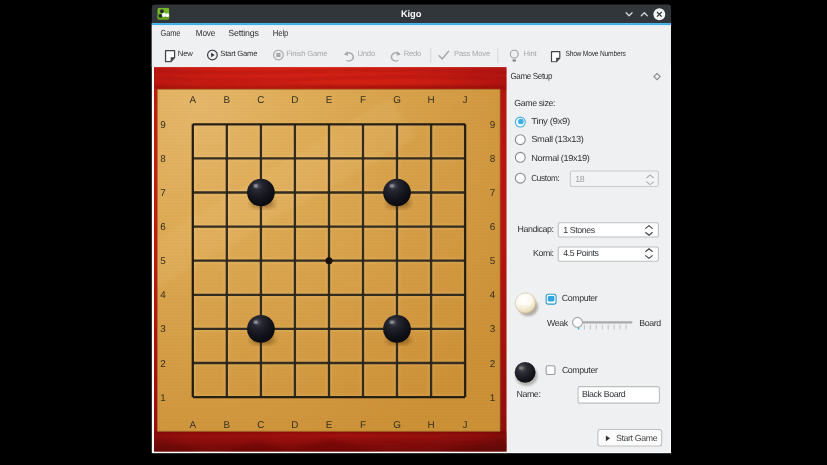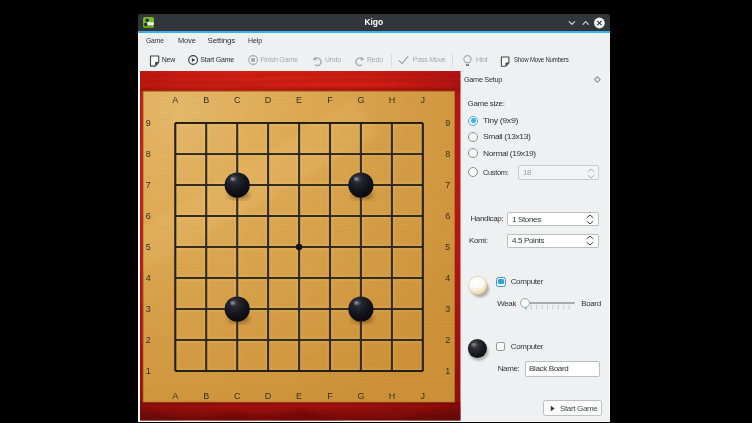--- a/index.html
+++ b/index.html
@@ -1,18 +1,18 @@
 <!DOCTYPE html>
 <html><head>
 <meta charset="utf-8">
 <style>
   html,body{margin:0;padding:0;background:#000;width:752px;height:423px;overflow:hidden;}
   *{box-sizing:border-box;}
   body{font-family:"Liberation Sans",sans-serif;}
-  #win{position:absolute;left:137.5px;top:14px;width:472.5px;height:408.5px;}
+  #win{position:absolute;left:137.5px;top:4px;width:472.5px;height:408.5px;}
   #winbg{left:0;top:16.8px;width:472.5px;height:391.7px;background:#fbfbfb;}
   .abs{position:absolute;}
   #titlebar{left:0;top:0;width:472.5px;height:16.8px;background:#31363b;border-radius:3px 3px 0 0;}
   #bluebar{left:0;top:16.8px;width:472.5px;height:2px;background:#3daee9;}
   #chrome{left:0;top:18.8px;width:472.5px;height:38.2px;background:#eff0f1;}
   #title{left:0;top:2.5px;width:472.5px;text-align:center;color:#fcfcfc;font-size:8.5px;font-weight:600;letter-spacing:-0.1px;}
   .mtxt{top:20.8px;height:11px;line-height:11px;font-size:8px;letter-spacing:-0.15px;color:#2e3236;filter:blur(0.25px);}
   .ttxt{top:41px;height:10px;line-height:10px;font-size:7px;letter-spacing:-0.22px;color:#2b2f33;filter:blur(0.25px);}
   .tdis{color:#a6a8aa;}
   .sep{top:40px;width:1px;height:13px;background:#d8d9da;}
@@ -264,21 +264,21 @@
     <polyline points="2,7.4 5,9.9 8,7.4" fill="none" stroke="#aeb0b2" stroke-width="1" stroke-linejoin="round" stroke-linecap="round"></polyline>
   </svg>
 
   <div class="abs ptxt" style="left:315.8px;top:199.3px;width:50px;text-align:right;">Handicap:</div>
   <div class="abs box" style="left:369.5px;top:197.8px;width:91.6px;height:14.5px;"></div>
   <div class="abs ptxt" style="left:374.5px;top:199.6px">1 Stones</div>
   <svg class="abs" style="left:447.5px;top:199.5px" width="10" height="11" viewBox="0 0 10 11">
     <polyline points="2,3.6 5,1.1 8,3.6" fill="none" stroke="#3f4245" stroke-width="1" stroke-linejoin="round" stroke-linecap="round"></polyline>
     <polyline points="2,7.4 5,9.9 8,7.4" fill="none" stroke="#3f4245" stroke-width="1" stroke-linejoin="round" stroke-linecap="round"></polyline>
   </svg>
-  <div class="abs ptxt" style="left:315.8px;top:221px;width:50px;text-align:center;">Komi:</div>
+  <div class="abs ptxt" style="left:315.8px;top:221px;width:50px;text-align:right;">Komi:</div>
   <div class="abs box" style="left:369.5px;top:219.5px;width:91.6px;height:14.4px;"></div>
   <div class="abs ptxt" style="left:374.5px;top:221.3px">4.5 Points</div>
   <svg class="abs" style="left:447.5px;top:221.2px" width="10" height="11" viewBox="0 0 10 11">
     <polyline points="2,3.6 5,1.1 8,3.6" fill="none" stroke="#3f4245" stroke-width="1" stroke-linejoin="round" stroke-linecap="round"></polyline>
     <polyline points="2,7.4 5,9.9 8,7.4" fill="none" stroke="#3f4245" stroke-width="1" stroke-linejoin="round" stroke-linecap="round"></polyline>
   </svg>
 
   <svg class="abs" style="left:327px;top:259px" width="26" height="26" viewBox="0 0 26 26">
     <defs>
       <radialGradient id="wst" cx="40%" cy="33%" r="78%">
@@ -320,21 +320,21 @@
         <stop offset="100%" stop-color="#0c0d12"></stop>
       </radialGradient>
     </defs>
     <ellipse cx="13.6" cy="14.6" rx="10" ry="9.2" fill="rgba(120,115,110,0.5)" filter="url(#pblur)"></ellipse>
     <circle cx="12.4" cy="11.5" r="9.5" fill="url(#bst2)"></circle>
     <ellipse cx="8.6" cy="7.6" rx="1.8" ry="1.3" fill="#cbb98e" opacity="0.8" filter="url(#pblur)"></ellipse>
   </svg>
   <div class="abs" style="left:358.4px;top:327.7px;width:9.6px;height:9.6px;border:1.2px solid #989a9c;border-radius:2px;background:#fdfdfd;"></div>
   <div class="abs ptxt" style="left:373.3px;top:327.2px">Computer</div>
 
-  <div class="abs ptxt" style="left:332px;top:348.7px;width:50px;text-align:right;">Name:</div>
+  <div class="abs ptxt" style="left:332px;top:348.7px;width:50px;">Name:</div>
   <div class="abs box" style="left:387.3px;top:346.5px;width:75.2px;height:16px;"></div>
   <div class="abs ptxt" style="left:391.6px;top:349.2px">Black Board</div>
 
   <div class="abs" style="left:405.5px;top:385.9px;width:58.5px;height:16.4px;border:1px solid #bdbfc0;border-radius:2.5px;background:#fcfcfc;"></div>
   <svg class="abs" style="left:411.5px;top:390.5px" width="7" height="7" viewBox="0 0 7 7">
     <path d="M1.8 0.8 L5.6 3.5 L1.8 6.2 Z" fill="#2f3234"></path>
   </svg>
   <div class="abs ptxt" style="left:422.5px;top:388.6px;color:#45484b;">Start Game</div>
 </div>
 

